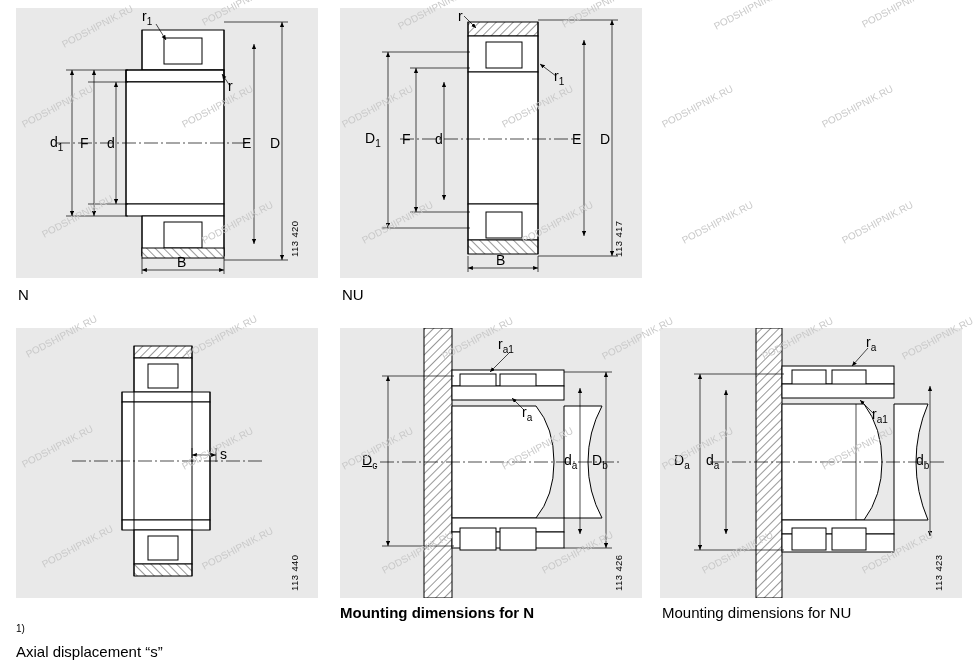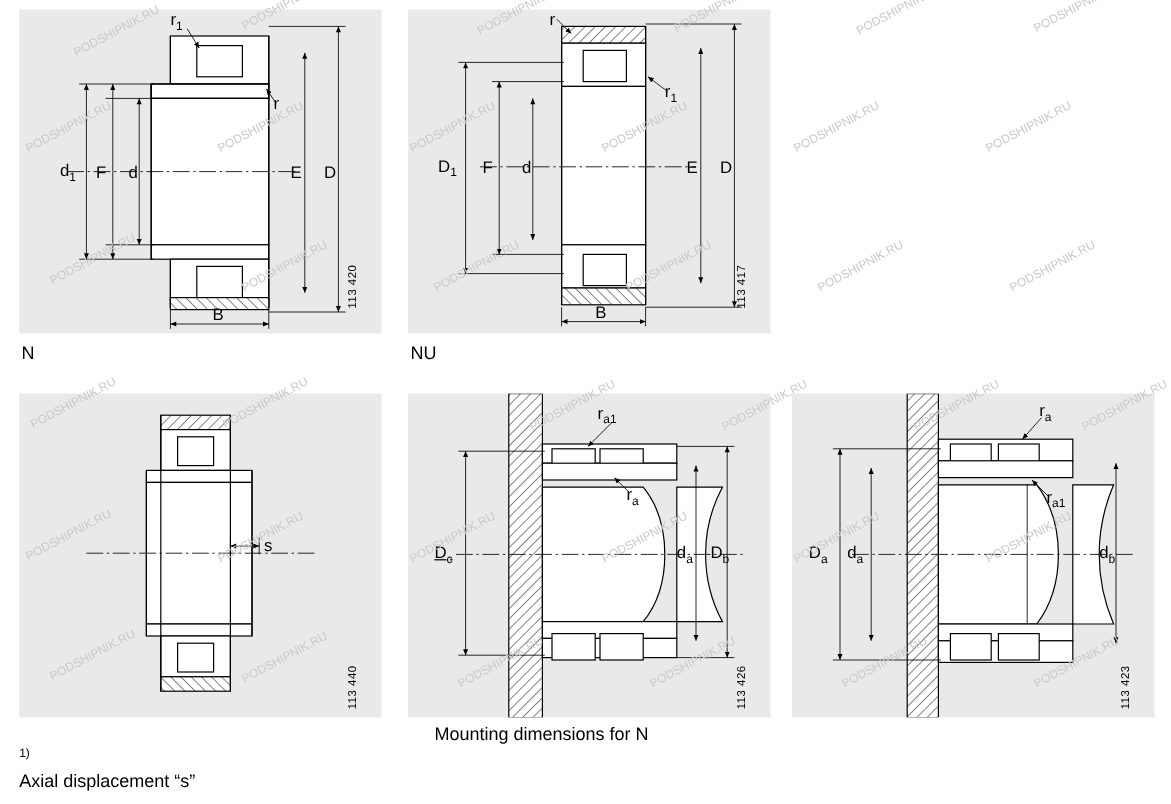--- a/index.html
+++ b/index.html
@@ -315,21 +315,21 @@
 
       <line x1="184" y1="82" x2="172" y2="70" class="ln-thin" marker-end="url(#arrM)"></line>
     </svg>
     <div style="position:absolute; left:158px; top:8px; font-size:14px;">r<span style="font-size:10px; vertical-align:sub;">a1</span></div>
     <div style="position:absolute; left:182px; top:76px; font-size:14px;">r<span style="font-size:10px; vertical-align:sub;">a</span></div>
     <div style="position:absolute; left:22px; top:124px; font-size:14px;text-decoration:underline;">D<span style="font-size:10px; vertical-align:sub;">c</span></div>
     <div style="position:absolute; left:224px; top:124px; font-size:14px;">d<span style="font-size:10px; vertical-align:sub;">a</span></div>
     <div style="position:absolute; left:252px; top:124px; font-size:14px;">D<span style="font-size:10px; vertical-align:sub;">b</span></div>
   </div>
   <div class="figcode" style="left:624px; top:580px;">113 426</div>
-  <div class="caption" style="left:362px; top:604px;">Mounting dimensions for N</div>
+  <div class="caption" style="left:340px; top:604px;font-weight:bold;">Mounting dimensions for N</div>
 
   <div class="panel" style="left:660px; top:328px; width:302px; height:270px;">
     <svg width="302" height="270" viewBox="0 0 302 270">
       <defs>
         <pattern id="hatchI" width="6" height="6" patternUnits="userSpaceOnUse" patternTransform="rotate(45)">
           <rect width="6" height="6" fill="#ffffff"></rect>
           <line x1="0" y1="0" x2="0" y2="6" stroke="#000" stroke-width="0.8"></line>
         </pattern>
         <pattern id="hatchJ" width="6" height="6" patternUnits="userSpaceOnUse" patternTransform="rotate(-45)">
           <rect width="6" height="6" fill="#ffffff"></rect>
@@ -374,20 +374,21 @@
 
       <line x1="214" y1="86" x2="200" y2="72" class="ln-thin" marker-end="url(#arrV)"></line>
     </svg>
     <div style="position:absolute; left:206px; top:6px; font-size:14px;">r<span style="font-size:10px; vertical-align:sub;">a</span></div>
     <div style="position:absolute; left:212px; top:78px; font-size:14px;">r<span style="font-size:10px; vertical-align:sub;">a1</span></div>
     <div style="position:absolute; left:14px; top:124px; font-size:14px;">D<span style="font-size:10px; vertical-align:sub;">a</span></div>
     <div style="position:absolute; left:46px; top:124px; font-size:14px;">d<span style="font-size:10px; vertical-align:sub;">a</span></div>
     <div style="position:absolute; left:256px; top:124px; font-size:14px;">d<span style="font-size:10px; vertical-align:sub;">b</span></div>
   </div>
   <div class="figcode" style="left:944px; top:580px;">113 423</div>
+  <div class="caption" style="left:662px; top:604px;">Mounting dimensions for NU</div>
 
   <div class="wm" style="left:60px; top:40px;">PODSHIPNIK.RU</div>
   <div class="wm" style="left:200px; top:18px;">PODSHIPNIK.RU</div>
   <div class="wm" style="left:396px; top:22px;">PODSHIPNIK.RU</div>
   <div class="wm" style="left:560px; top:20px;">PODSHIPNIK.RU</div>
   <div class="wm" style="left:712px; top:22px;">PODSHIPNIK.RU</div>
   <div class="wm" style="left:860px; top:20px;">PODSHIPNIK.RU</div>
   <div class="wm" style="left:20px; top:120px;">PODSHIPNIK.RU</div>
   <div class="wm" style="left:180px; top:120px;">PODSHIPNIK.RU</div>
   <div class="wm" style="left:340px; top:120px;">PODSHIPNIK.RU</div>

